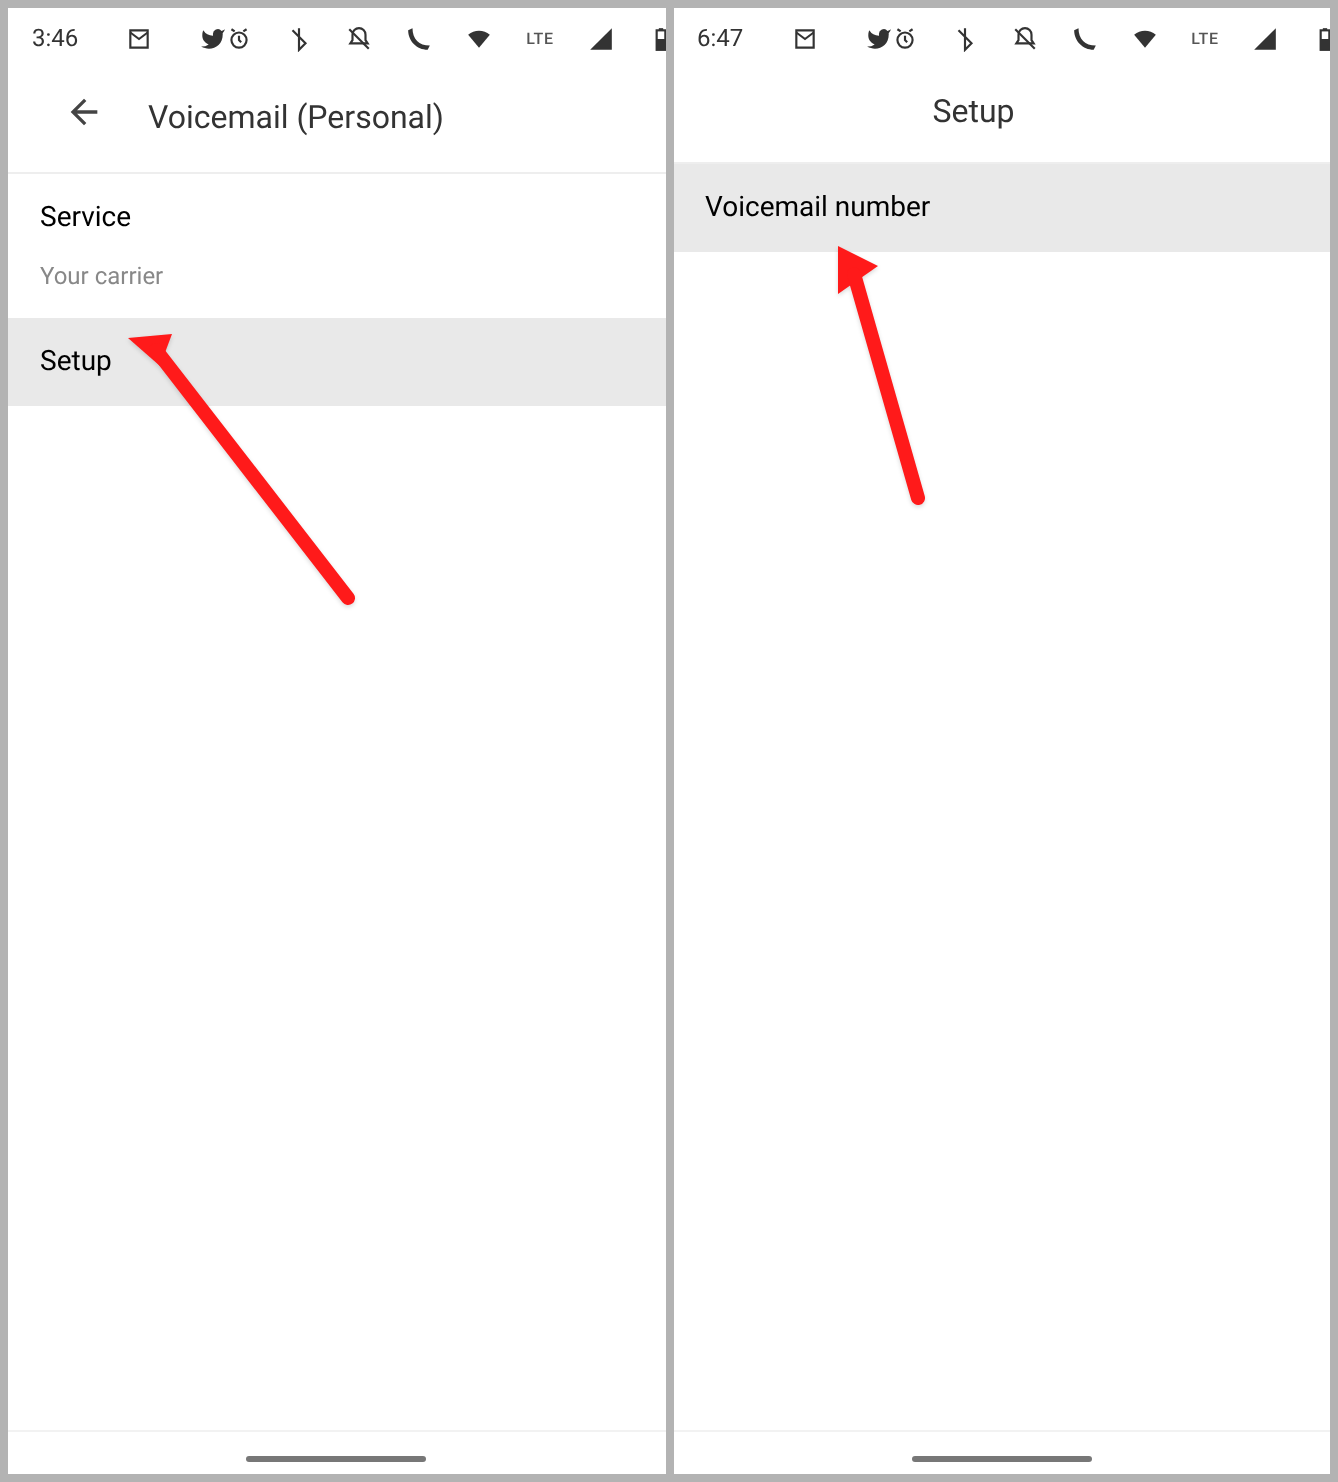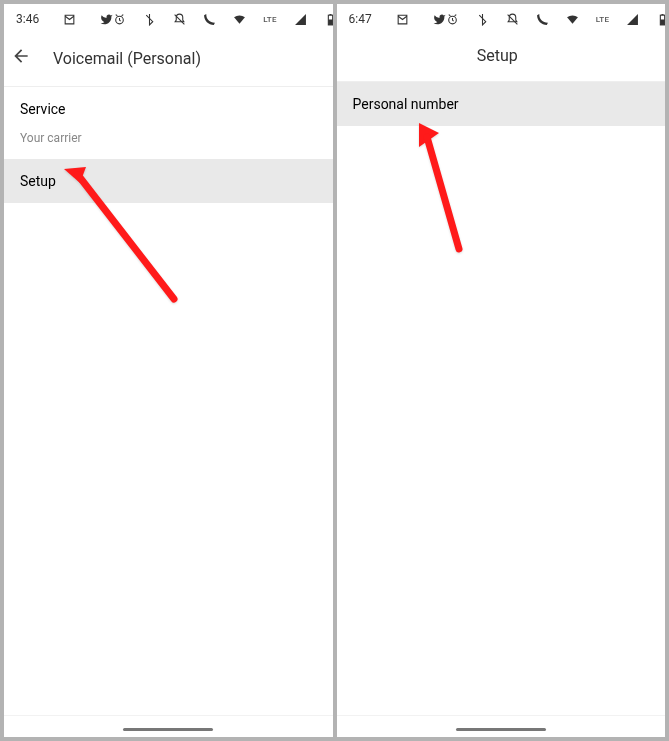--- a/index.html
+++ b/index.html
@@ -52,21 +52,21 @@
     }
     .lte {
       font-size: 8px;
       font-weight: 500;
       letter-spacing: 0.3px;
       color: #555;
     }
     .header {
       display: flex;
       align-items: center;
-      padding: 16px 7px;
+      padding: 16px 28px;
       gap: 22px;
       border-bottom: 1px solid #eee;
     }
     .header.centered {
       justify-content: center;
       padding-left: 0;
     }
     .back-arrow svg {
       width: 20px;
       height: 20px;
@@ -273,21 +273,21 @@
         </span>
     </div>
   </div>
 
   <div class="header centered">
     <span class="header-title">Setup</span>
   </div>
 
   <div class="content">
     <div class="list-item highlighted">
-      <div class="item-title">Personal number</div>
+      <div class="item-title">Voicemail number</div>
     </div>
   </div>
 
   <div class="nav-bar">
     <div class="nav-handle"></div>
   </div>
 
   <div class="arrow-annotation" style="left:62px; top:105px;">
     <svg width="120" height="160" viewBox="0 0 120 160">
       <polygon points="20,14 40,24 20,38" fill="#ff1a1a"></polygon>

